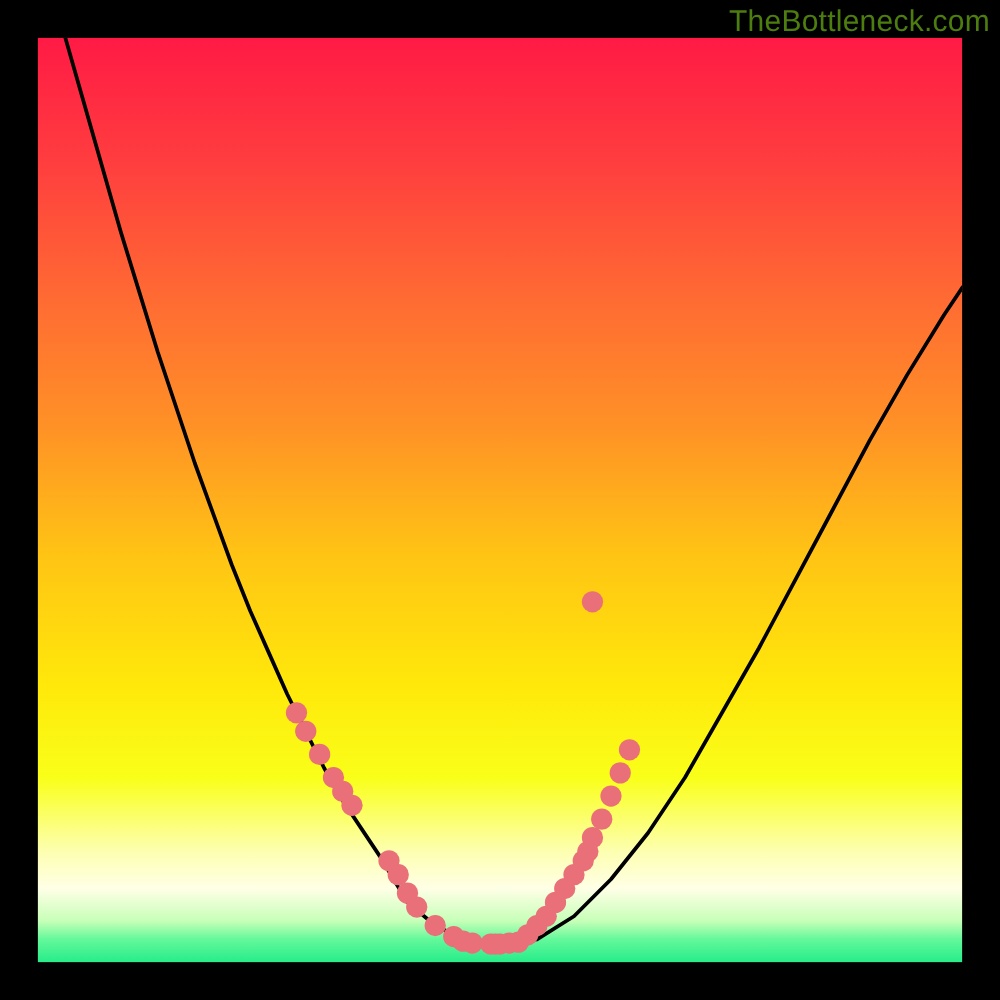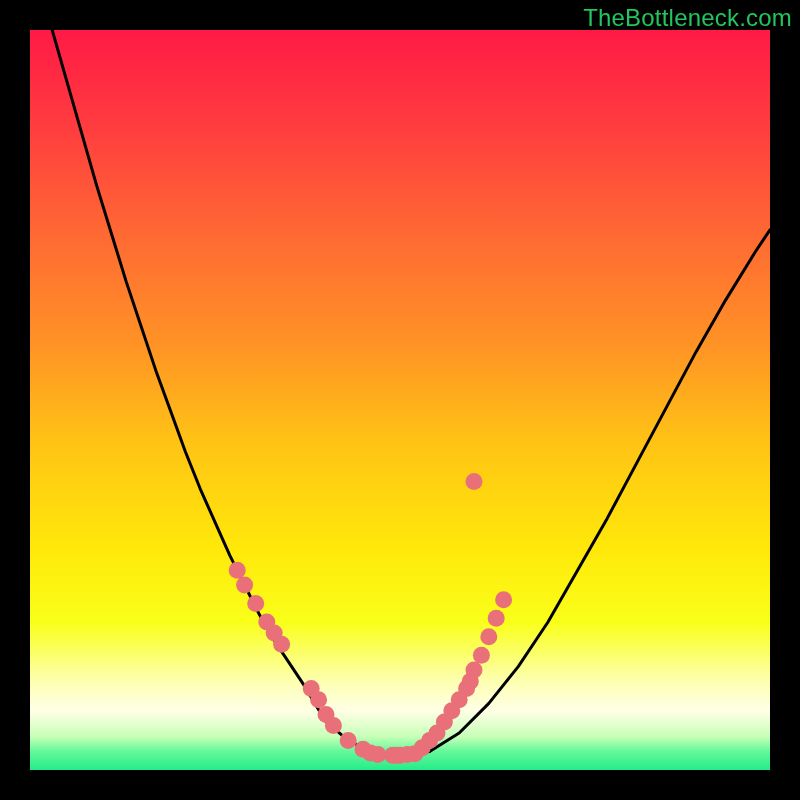--- a/index.html
+++ b/index.html
@@ -22,21 +22,21 @@
     top: 30px;
     left: 30px;
     width: 740px;
     height: 740px;
     overflow: hidden;
   }
   .watermark {
     position: absolute;
     top: 4px;
     right: 8px;
-    color: #22c55e;
+    color: #4d7c0f;
     font-size: 24px;
     font-weight: 500;
     letter-spacing: 0.2px;
   }
 </style>
 </head>
 <body>
 
 <div class="frame">
   <div class="plot">

